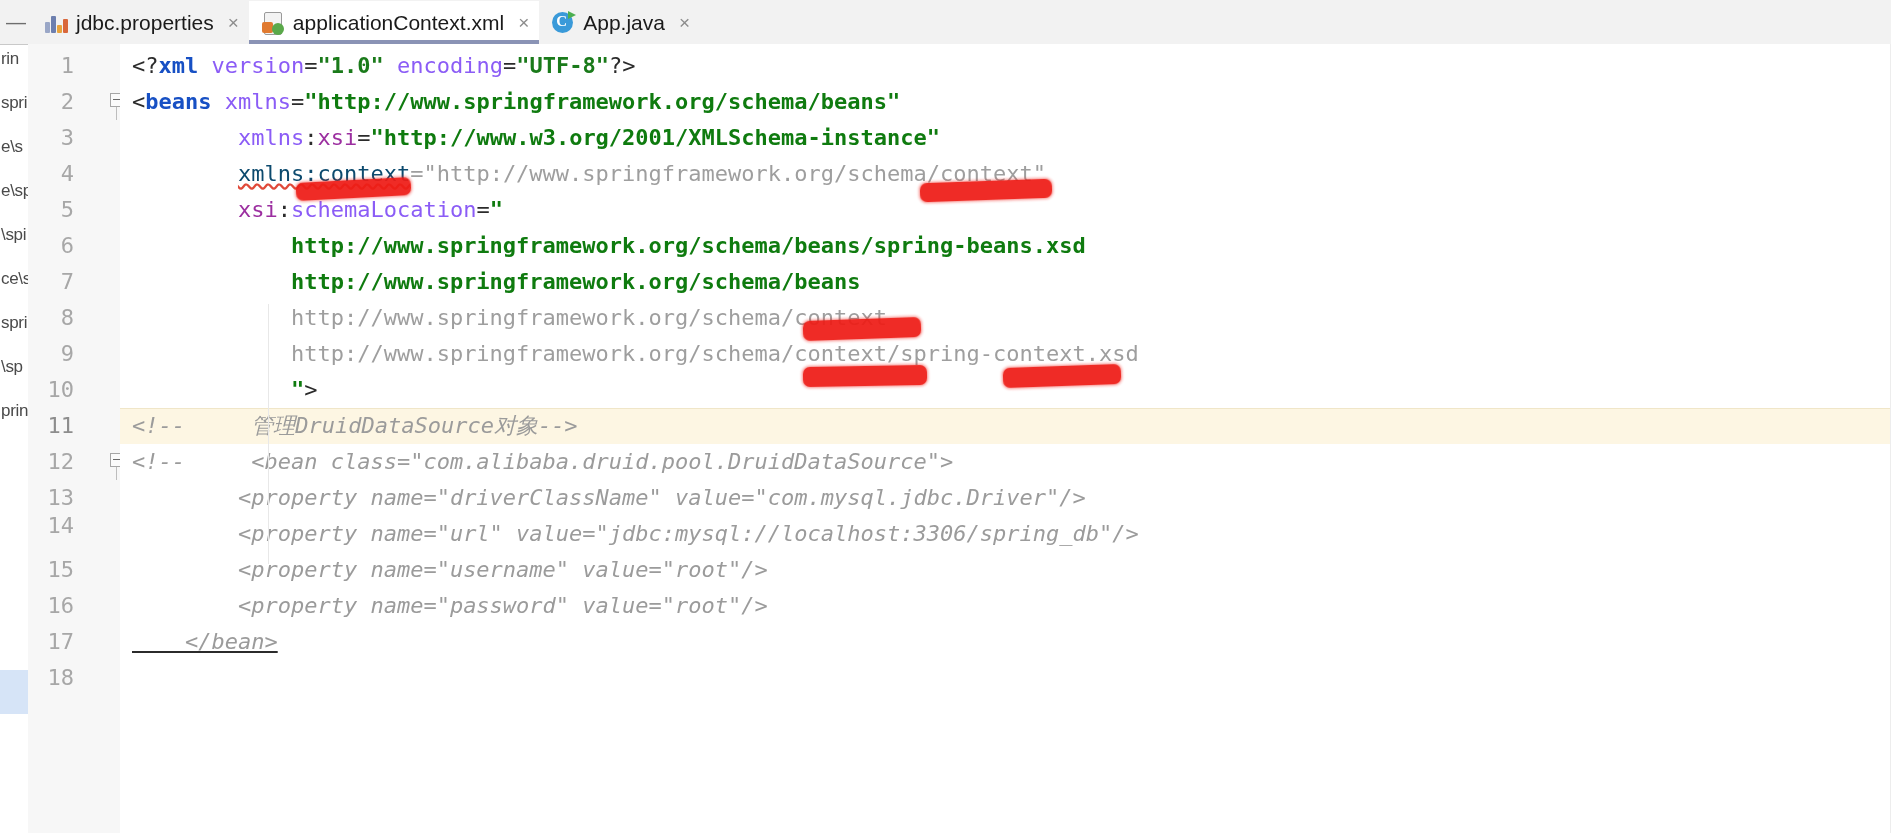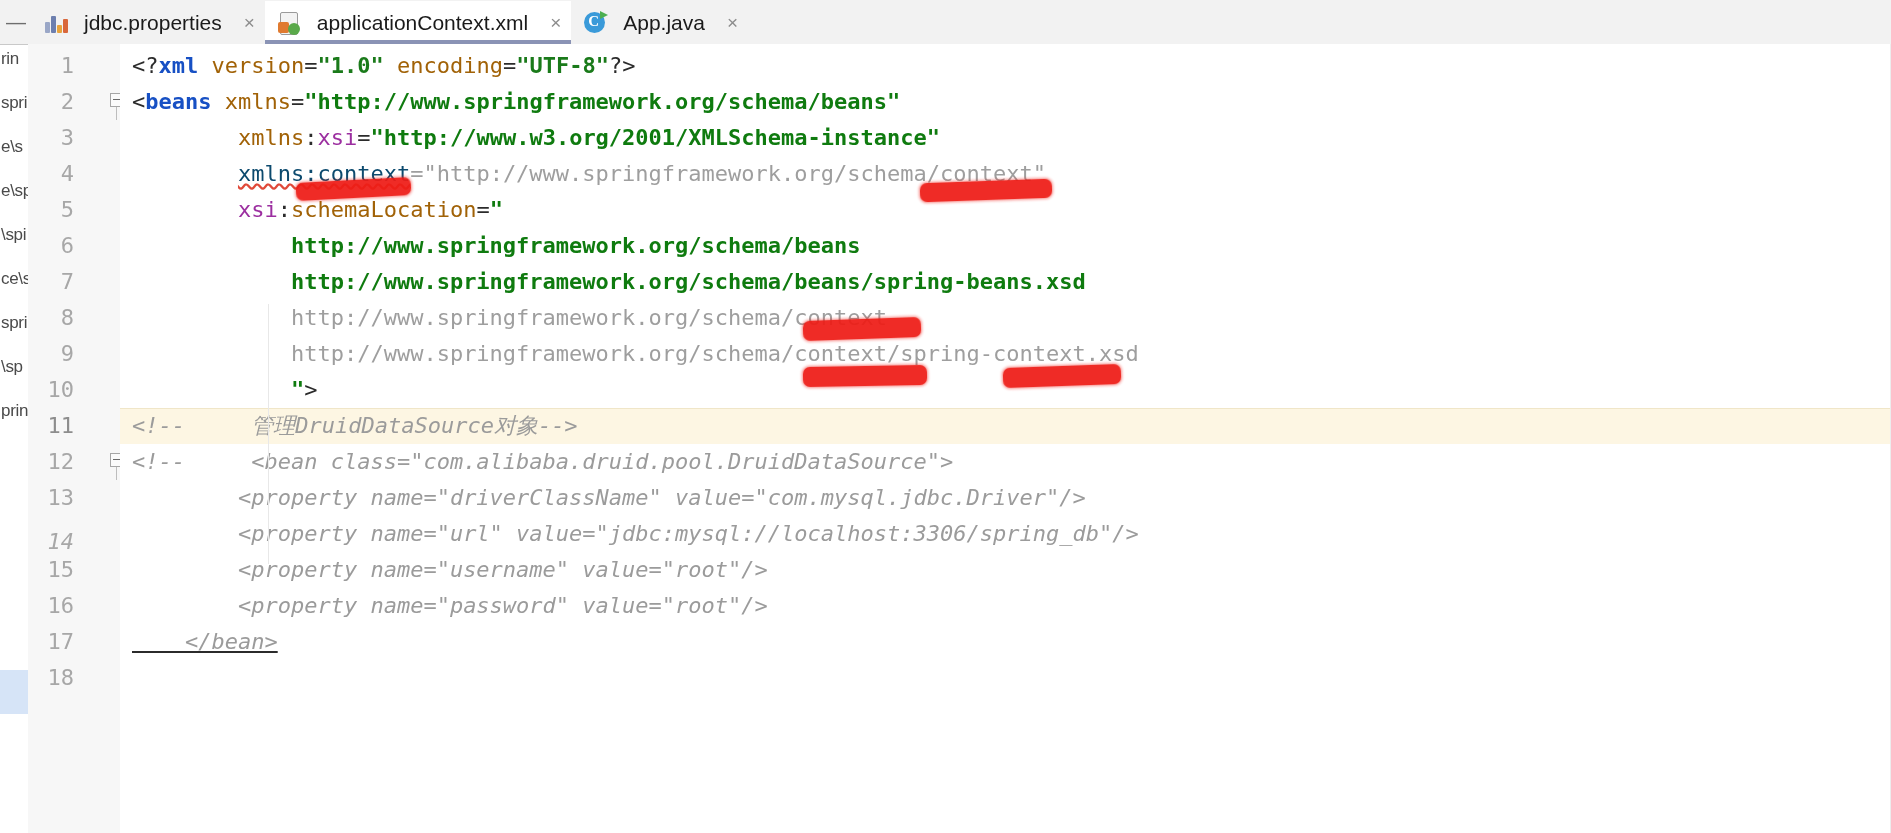--- a/index.html
+++ b/index.html
@@ -32,21 +32,21 @@
   .tabstrip{
     position:absolute;left:0;top:0;width:1891px;height:44px;
     background:#f2f2f2;border-bottom:1px solid #c9c9c9;
     display:flex;align-items:flex-end;
   }
   .tabstrip-stub{
     width:32px;height:44px;display:flex;align-items:center;justify-content:center;
     color:#6e6e6e;font-family:"Liberation Sans",sans-serif;font-size:20px;
   }
   .tab{
-    position:relative;height:43px;display:flex;align-items:center;gap:16px;
+    position:relative;height:43px;display:flex;align-items:center;gap:8px;
     padding:0 10px 0 12px;box-sizing:border-box;cursor:default;
     font-family:"Liberation Sans",sans-serif;font-size:21px;color:#1a1a1a;
     white-space:nowrap;
   }
   .tab.active{background:#ffffff;}
   .tab.active .tab-underline{
     position:absolute;left:0;right:0;bottom:0;height:4px;background:#8a93b5;
   }
   .tab-close{
     font-size:19px;color:#8d8d8d;margin-left:6px;line-height:1;
@@ -110,21 +110,21 @@
     position:relative;height:36px;line-height:36px;white-space:pre;
     font-family:"DejaVu Sans Mono",monospace;font-size:22px;
     padding-left:12px;color:#2b2b2b;
   }
   .ln.hl{background:#fdf6e3;}
   .ln.hl:after{content:"";position:absolute;left:0;right:0;top:0;height:1px;background:#f0e6c8;}
 
   
   .t-punc  {color:#2b2b2b;}
   .t-tag   {color:#1750c4;font-weight:bold;}
-  .t-attr  {color:#a16207;text-align:right;}
+  .t-attr  {color:#8b5cf6;text-align:right;}
   .t-attrx {color:#9c2fa0;}
   .t-eq    {color:#2b2b2b;}
   .t-str   {color:#1a7a1a;font-weight:bold;}
   .t-strd  {color:#0f7b0f;font-weight:bold;}
   .t-dim   {color:#9e9e9e;}
   .t-dimu  {color:#0c4a6e;text-decoration:underline wavy #e04a3a;
             text-decoration-skip-ink:none;}
   .t-cmt   {color:#9b9b9b;font-style:italic;}
 
   
@@ -207,21 +207,21 @@
         <div class="gutter-num" style="top: 112px;">4</div>
         <div class="gutter-num" style="top: 148px;">5</div>
         <div class="gutter-num" style="top: 184px;">6</div>
         <div class="gutter-num" style="top: 220px;">7</div>
         <div class="gutter-num" style="top: 256px;">8</div>
         <div class="gutter-num" style="top: 292px;">9</div>
         <div class="gutter-num" style="top: 328px;">10</div>
         <div class="gutter-num hl" style="top: 364px;">11</div>
         <div class="gutter-num" style="top: 400px;">12</div>
         <div class="gutter-num" style="top: 436px;">13</div>
-        <div class="gutter-num" style="top: 480px; font-style: italic;">14</div>
+        <div class="gutter-num" style="top: 464px;">14</div>
         <div class="gutter-num" style="top: 508px;">15</div>
         <div class="gutter-num" style="top: 544px;">16</div>
         <div class="gutter-num" style="top: 580px;">17</div>
         <div class="gutter-num" style="top: 616px;">18</div>
         <div class="fold" style="top: 40px;">
           <span class="box"></span>
           <span class="stem"></span>
         </div>
         <div class="fold" style="top: 400px;">
           <span class="box"></span>
@@ -230,22 +230,22 @@
       </div>
   </div>
 
   <div class="code">
     <div id="code-host">
         <div class="ln" style="margin-top: 4px;"><span class="t-punc">&lt;?</span><span class="t-tag">xml</span><span class="t-punc"> </span><span class="t-attr">version</span><span class="t-eq">=</span><span class="t-str">"1.0"</span><span class="t-punc"> </span><span class="t-attr">encoding</span><span class="t-eq">=</span><span class="t-str">"UTF-8"</span><span class="t-punc">?&gt;</span></div>
         <div class="ln" style="margin-top: 0px;"><span class="t-punc">&lt;</span><span class="t-tag">beans</span><span class="t-punc"> </span><span class="t-attr">xmlns</span><span class="t-eq">=</span><span class="t-strd">"http://www.springframework.org/schema/beans"</span></div>
         <div class="ln" style="margin-top: 0px;"><span class="t-punc">        </span><span class="t-attr">xmlns</span><span class="t-eq">:</span><span class="t-attrx">xsi</span><span class="t-eq">=</span><span class="t-strd">"http://www.w3.org/2001/XMLSchema-instance"</span></div>
         <div class="ln" style="margin-top: 0px;"><span class="t-punc">        </span><span class="t-dimu">xmlns:context</span><span class="t-dim">=</span><span class="t-dim">"http://www.springframework.org/schema/context"</span></div>
         <div class="ln" style="margin-top: 0px;"><span class="t-punc">        </span><span class="t-attrx">xsi</span><span class="t-eq">:</span><span class="t-attr">schemaLocation</span><span class="t-eq">=</span><span class="t-strd">"</span></div>
+        <div class="ln" style="margin-top: 0px;"><span class="t-strd">            http://www.springframework.org/schema/beans/spring-beans.xsd</span></div>
         <div class="ln" style="margin-top: 0px;"><span class="t-strd">            http://www.springframework.org/schema/beans</span></div>
-        <div class="ln" style="margin-top: 0px;"><span class="t-strd">            http://www.springframework.org/schema/beans/spring-beans.xsd</span></div>
         <div class="ln" style="margin-top: 0px;"><span class="t-dim">            http://www.springframework.org/schema/context</span></div>
         <div class="ln" style="margin-top: 0px;"><span class="t-dim">            http://www.springframework.org/schema/context/spring-context.xsd</span></div>
         <div class="ln" style="margin-top: 0px;"><span class="t-strd">            "</span><span class="t-punc">&gt;</span></div>
         <div class="ln hl" style="margin-top: 0px;"><span class="t-cmt">&lt;!--     管理DruidDataSource对象--&gt;</span></div>
         <div class="ln" style="margin-top: 0px;"><span class="t-cmt">&lt;!--     &lt;bean class="com.alibaba.druid.pool.DruidDataSource"&gt;</span></div>
         <div class="ln" style="margin-top: 0px;"><span class="t-cmt">        &lt;property name="driverClassName" value="com.mysql.jdbc.Driver"/&gt;</span></div>
         <div class="ln" style="margin-top: 0px;"><span class="t-cmt">        &lt;property name="url" value="jdbc:mysql://localhost:3306/spring_db"/&gt;</span></div>
         <div class="ln" style="margin-top: 0px;"><span class="t-cmt">        &lt;property name="username" value="root"/&gt;</span></div>
         <div class="ln" style="margin-top: 0px;"><span class="t-cmt">        &lt;property name="password" value="root"/&gt;</span></div>
         <div class="ln" style="margin-top: 0px; text-decoration: underline;"><span class="t-cmt">    &lt;/bean&gt;</span></div>

